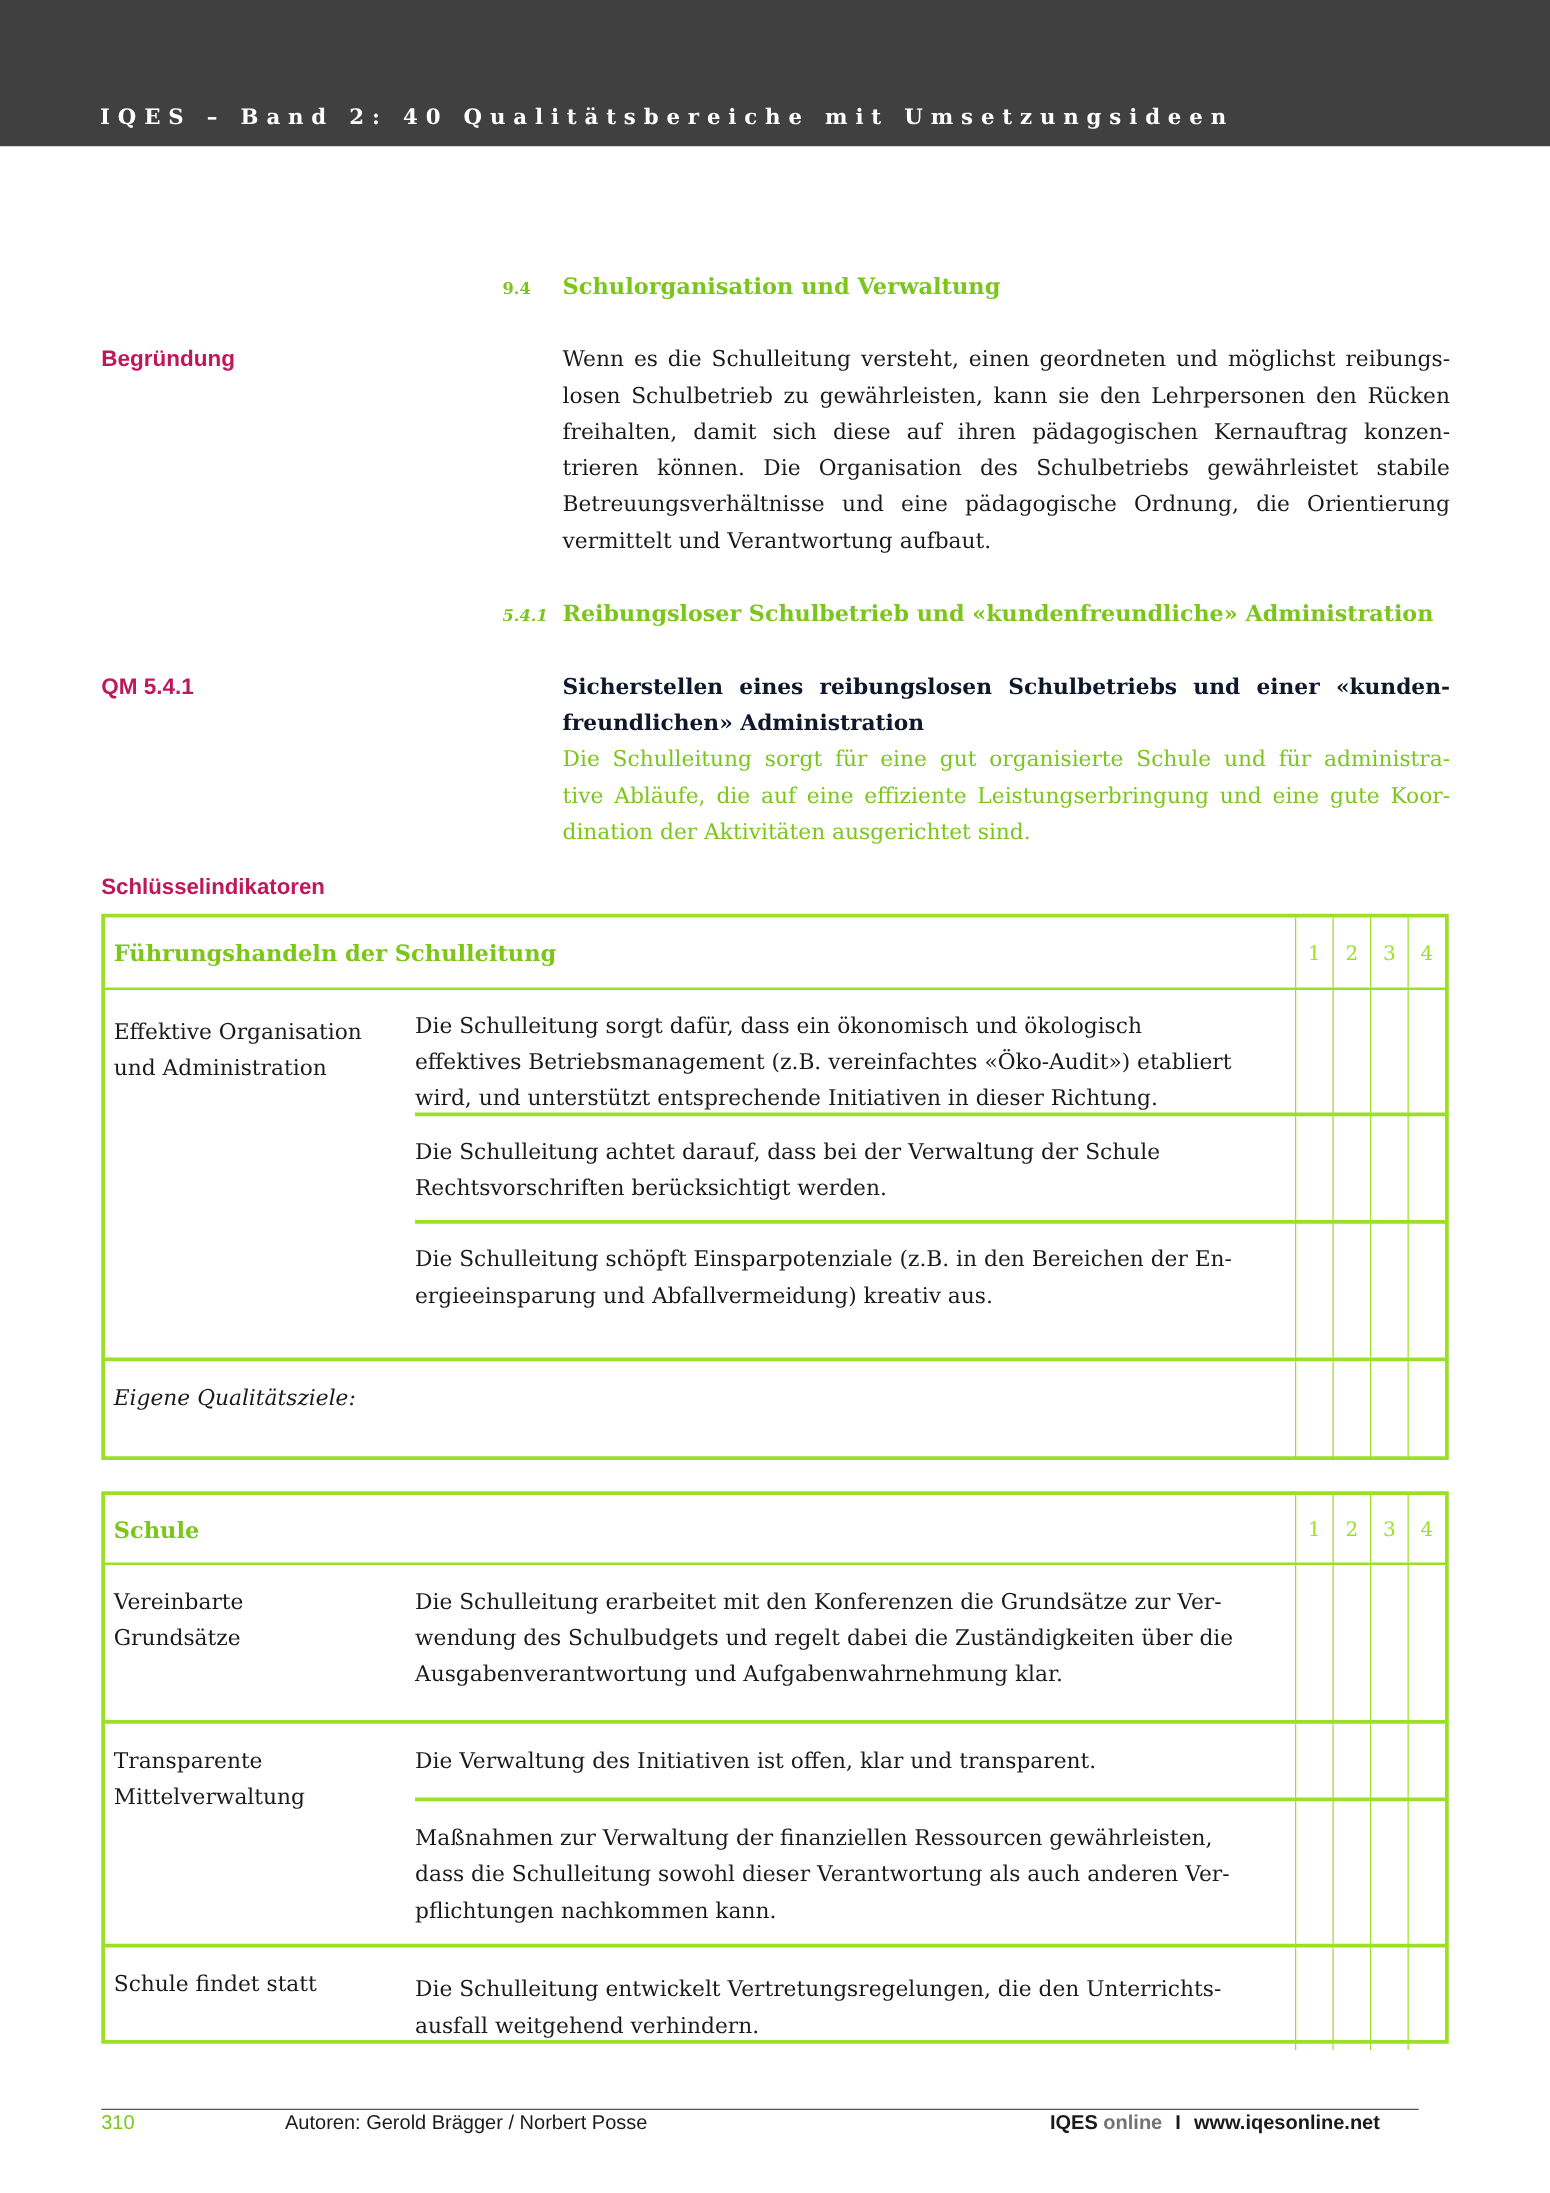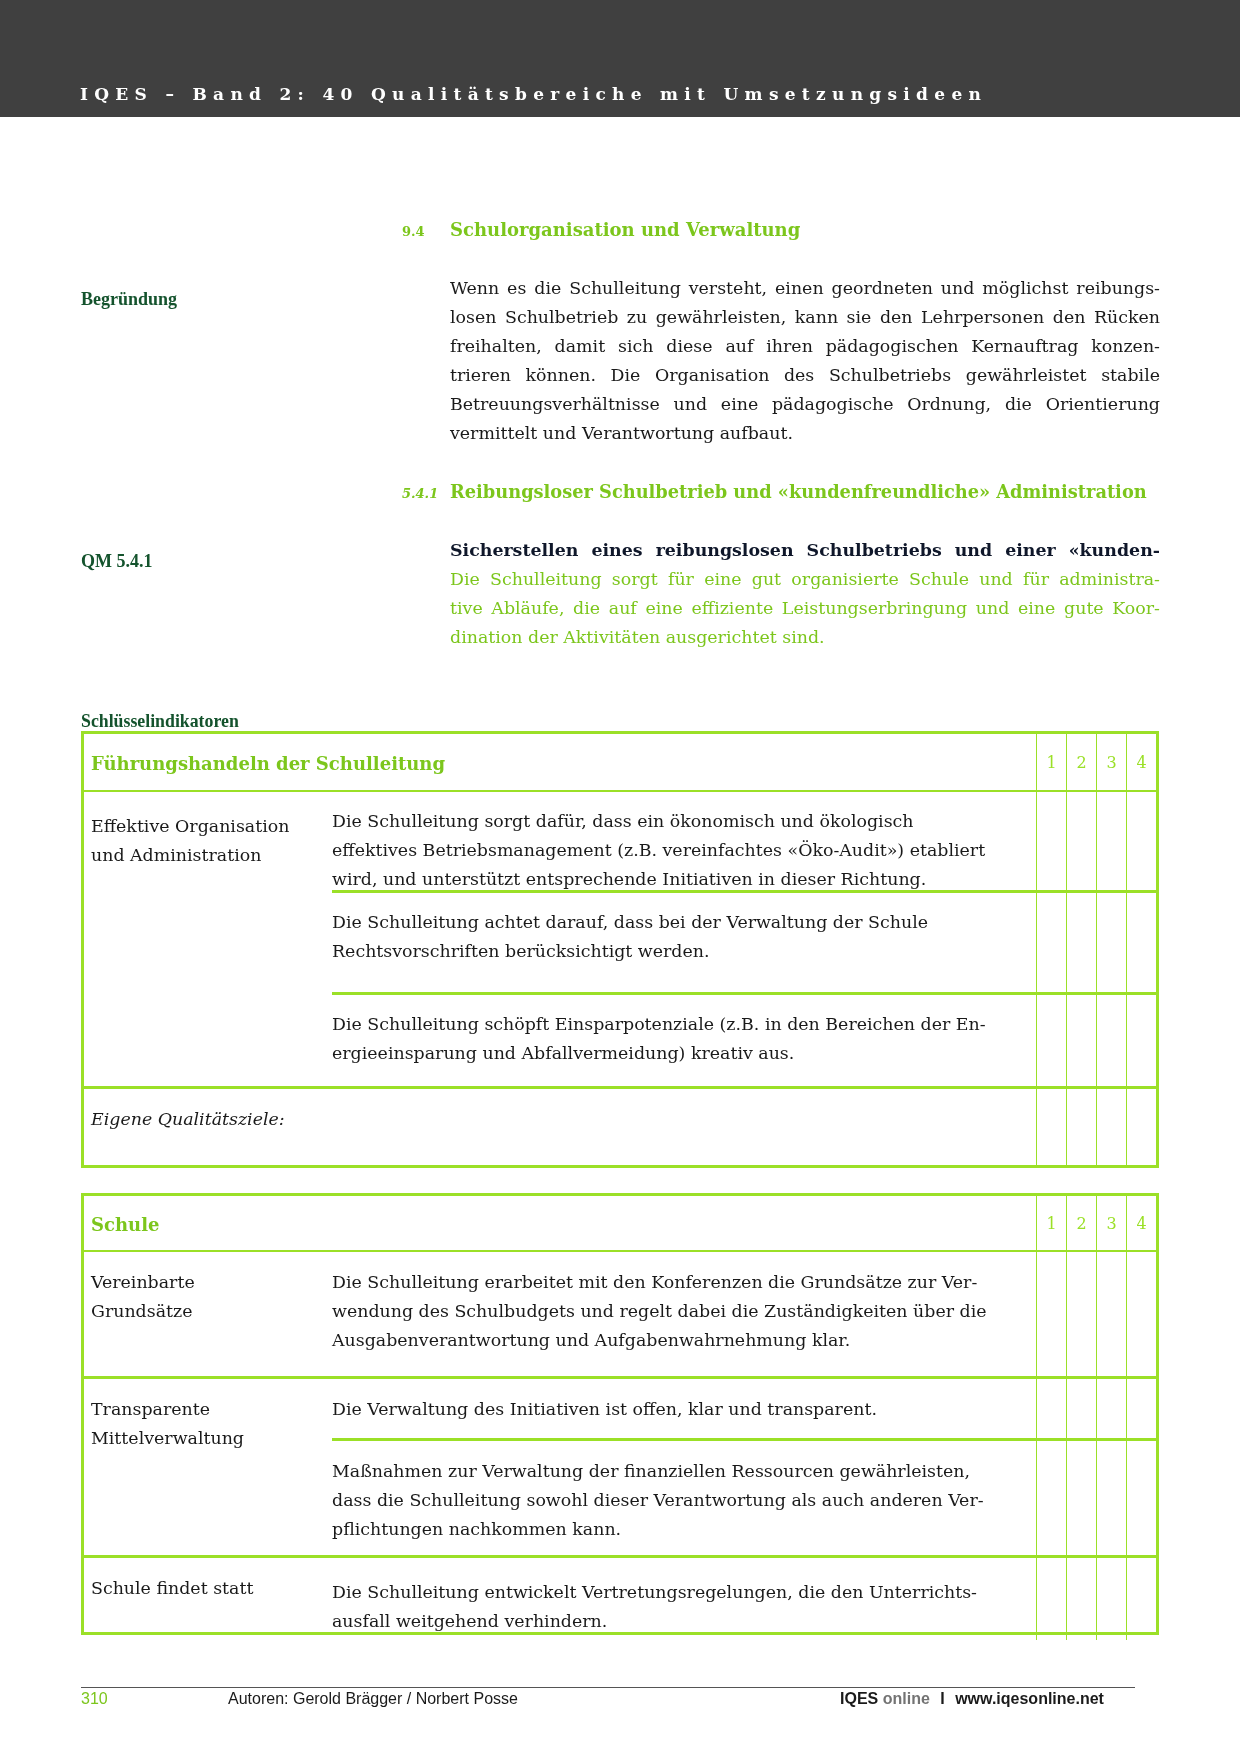--- a/index.html
+++ b/index.html
@@ -1,21 +1,21 @@
 <!DOCTYPE html>
 <html><head>
 <meta charset="utf-8">
 <style>
   html, body { margin:0; padding:0; }
   body { width:1240px; height:1754px; position:relative; background:#ffffff; font-family:"DejaVu Serif", serif; color:#1a1a1a; overflow:hidden; }
   .band { position:absolute; left:0; top:0; width:1240px; height:117px; background:#404040; }
   .band-title { position:absolute; left:80px; top:84px; color:#ffffff; font-family:"DejaVu Serif", serif; font-weight:bold; font-size:17px; letter-spacing:6.3px; white-space:nowrap; }
   .sec-num { position:absolute; font-family:"DejaVu Serif", serif; font-weight:bold; font-size:13px; color:#7cc61c; }
   .sec-title { position:absolute; font-family:"DejaVu Serif", serif; font-weight:bold; font-size:18px; color:#7cc61c; white-space:nowrap; }
-  .side-label { position:absolute; left:81px; font-family:Liberation Serif, serif; font-weight:bold; font-size:18px; color:#14532d;margin-top:12px; }
+  .side-label { position:absolute; left:81px; font-family:Liberation Sans, sans-serif; font-weight:bold; font-size:18px; color:#be185d; }
 
   .para { position:absolute; left:450px; width:710px; font-size:17.4px; line-height:29px; text-align:justify; hyphens:manual; }
   .para .ln { display:block; text-align-last:justify; white-space:nowrap; }
   .para .ln.last { text-align-last:left; }
   .qm-title { color:#0f172a; font-weight:bold; }
   .qm-text { color:#7cc61c; }
 
   .tbl { position:absolute; left:81px; width:1078px; border:3px solid #9be027; box-sizing:border-box; }
   .tbl .hdr { position:relative; height:56px; border-bottom:2px solid #9be027; }
   .tbl .hdr-title { position:absolute; left:7px; top:19px; font-weight:bold; font-size:18px; color:#7cc61c; }
@@ -55,20 +55,21 @@
   <span class="ln">Betreuungsverhältnisse und eine pädagogische Ordnung, die Orientierung</span>
   <span class="ln last">vermittelt und Verantwortung aufbaut.</span>
 </div>
 
 <div class="sec-num" style="left:402px; top:486px;font-style:italic;">5.4.1</div>
 <div class="sec-title" style="left:450px; top:481px; font-size:17.8px;">Reibungsloser Schulbetrieb und «kundenfreundliche» Administration</div>
 
 <div class="side-label" style="top:539px;">QM 5.4.1</div>
 <div class="para" style="top:536px;">
   <span class="ln qm-title">Sicherstellen eines reibungslosen Schulbetriebs und einer «kunden-</span>
+  <span class="ln last qm-title">freundlichen» Administration</span>
   <span class="ln qm-text">Die Schulleitung sorgt für eine gut organisierte Schule und für administra-</span>
   <span class="ln qm-text">tive Abläufe, die auf eine effiziente Leistungserbringung und eine gute Koor-</span>
   <span class="ln last qm-text">dination der Aktivitäten ausgerichtet sind.</span>
 </div>
 
 <div class="side-label" style="top:699px; font-size:17.8px;">Schlüsselindikatoren</div>
 
 <div class="tbl" style="top:731px; height:437px;">
   <div class="hdr">
     <div class="hdr-title">Führungshandeln der Schulleitung</div>
@@ -93,21 +94,21 @@
       <div class="score-col"></div>
       <div class="score-col"></div>
       <div class="score-col"></div>
     </div>
     <div class="grp-label">Effektive Organisation und Administration</div>
     <div class="item" style="height:83px; padding-top:15px; padding-bottom:0;">
       <span class="item-text">Die Schulleitung sorgt dafür, dass ein ökonomisch und ökologisch</span>
       <span class="item-text">effektives Betriebsmanagement (z.B. vereinfachtes «Öko-Audit») etabliert</span>
       <span class="item-text">wird, und unterstützt entsprechende Initiativen in dieser Richtung.</span>
     </div>
-    <div class="item" style="height:68px; padding-top:15px; padding-bottom:16px;">
+    <div class="item" style="height:68px; padding-top:15px; padding-bottom:0;">
       <span class="item-ext"></span>
       <span class="item-text">Die Schulleitung achtet darauf, dass bei der Verwaltung der Schule</span>
       <span class="item-text">Rechtsvorschriften berücksichtigt werden.</span>
     </div>
     <div class="item" style="height:67px; padding-top:15px; padding-bottom:0;">
       <span class="item-ext"></span>
       <span class="item-text">Die Schulleitung schöpft Einsparpotenziale (z.B. in den Bereichen der En-</span>
       <span class="item-text">ergieeinsparung und Abfallvermeidung) kreativ aus.</span>
     </div>
   </div>

